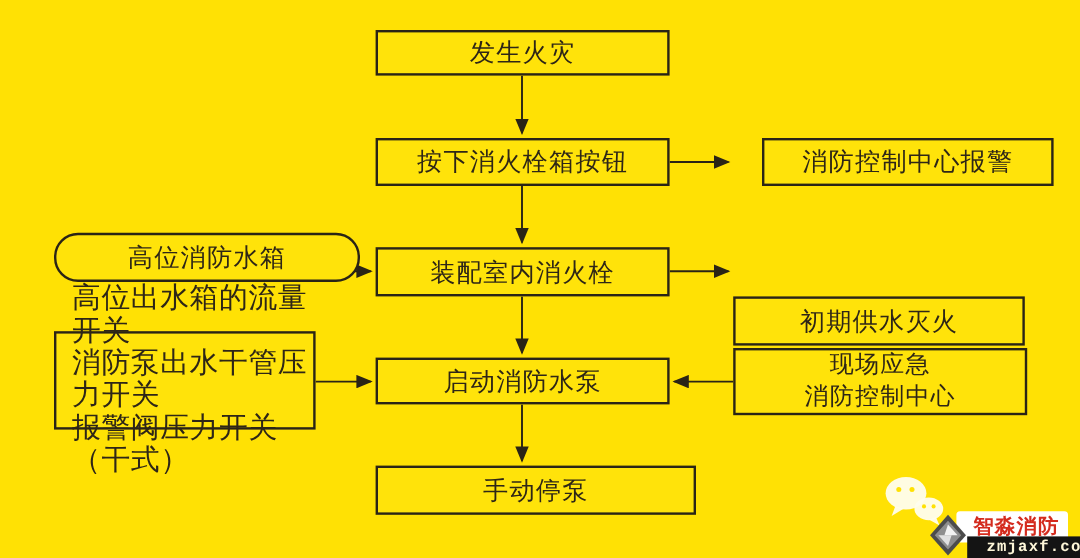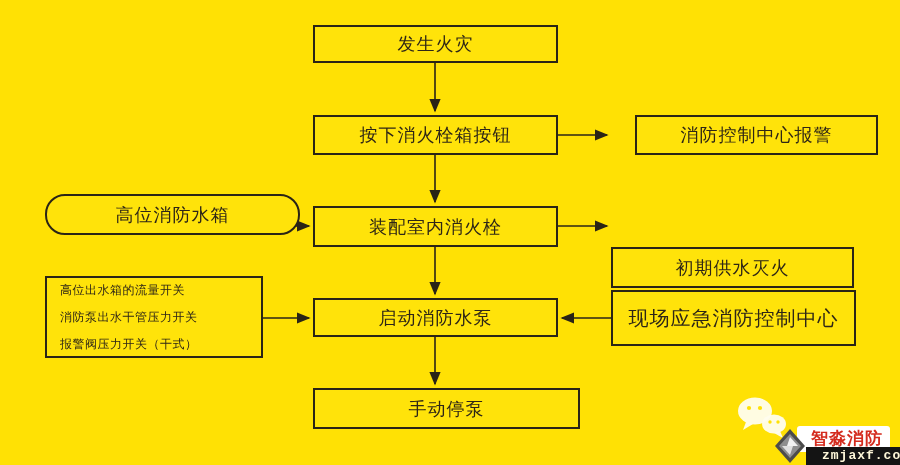--- a/index.html
+++ b/index.html
@@ -9,30 +9,30 @@
     background:#FFE104;
     font-family:"Liberation Serif","DejaVu Serif",serif;
   }
   .node{
     position:absolute;
     background:#FFE30A;
     border:2px solid #2a2416;
     color:#2e2617;
     display:flex;align-items:center;justify-content:center;
     box-sizing:border-box;
-    font-size:18px;letter-spacing:1px;
+    font-size:21px;letter-spacing:1px;
     text-align:center;
   }
   .node.multiline{
     flex-direction:column;align-items:flex-start;justify-content:center;
-    font-size:12px;line-height:27px;letter-spacing:0.5px;
+    font-size:24px;line-height:27px;letter-spacing:0.5px;
     padding-left:13px;text-align:left;
   }
   .node.twoline{
-    flex-direction:row;align-items:center;justify-content:center;
+    flex-direction:column;align-items:center;justify-content:center;
     font-size:20px;line-height:27px;
   }
   
   .n-fire    {left:313px;top:25px; width:245px;height:38px;}
   .n-press   {left:313px;top:115px;width:245px;height:40px;}
   .n-hydrant {left:313px;top:206px;width:245px;height:41px;}
   .n-start   {left:313px;top:298px;width:245px;height:39px;}
   .n-stop    {left:313px;top:388px;width:267px;height:41px;}
   
   .n-tank    {left:45px; top:194px;width:255px;height:41px;border-radius:20px;}

